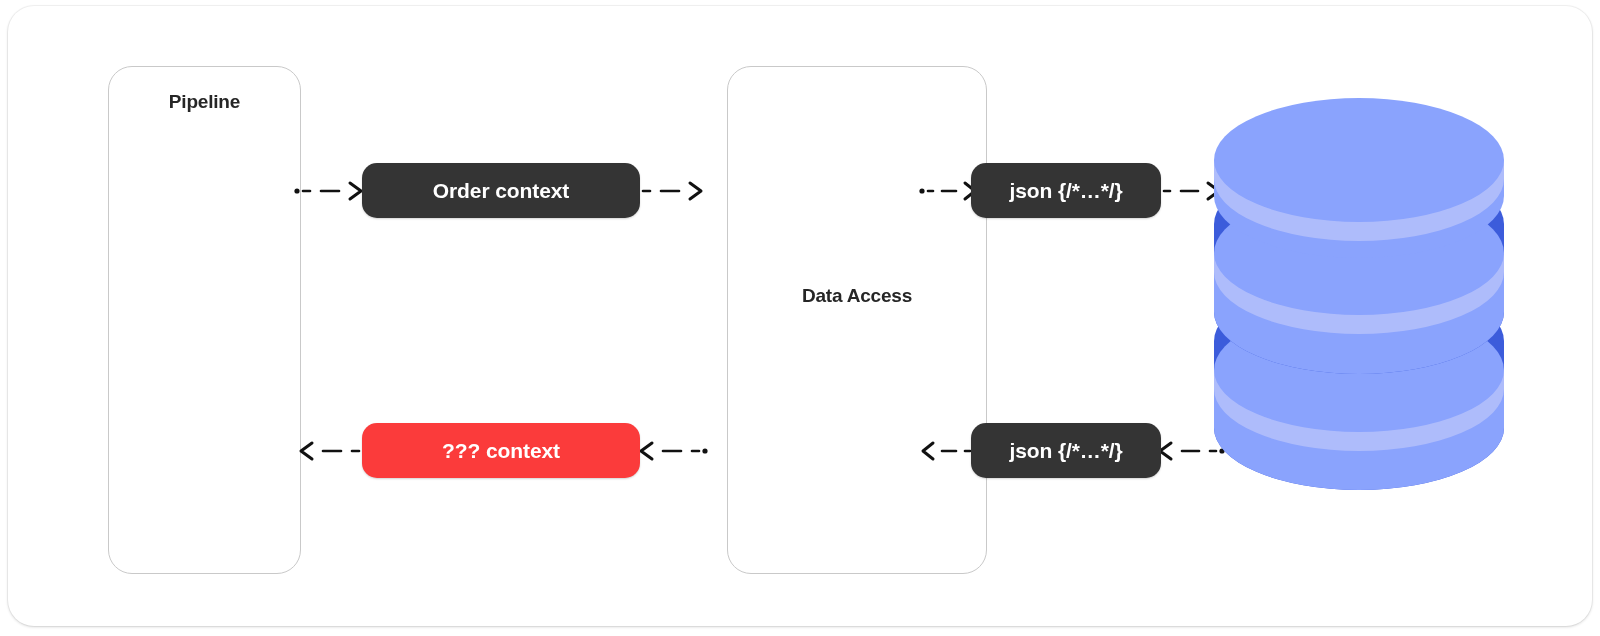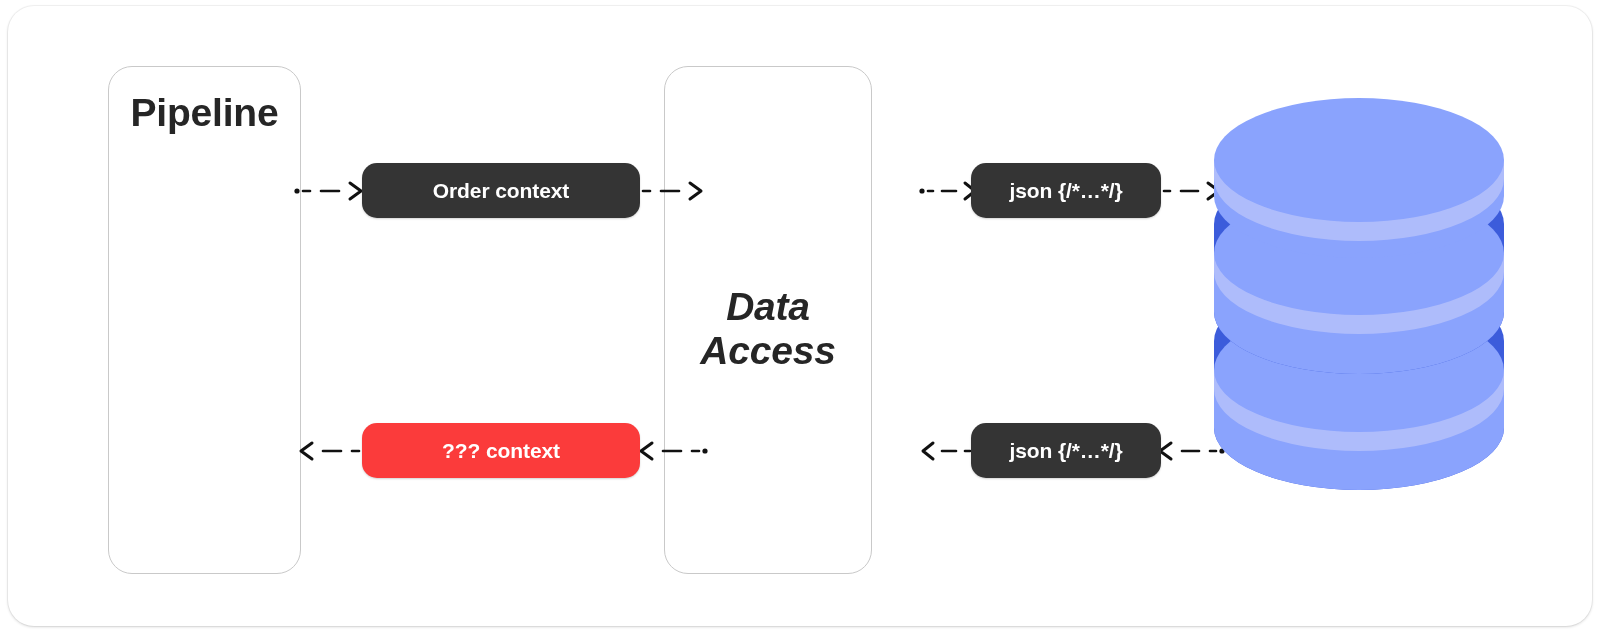--- a/index.html
+++ b/index.html
@@ -39,30 +39,30 @@
     border: 1px solid #c9c9c9;
     border-radius: 24px;
     box-sizing: border-box;
   }
   .lane-title {
     position: absolute;
     left: 0;
     right: 0;
     text-align: center;
     color: #262626;
-    font-size: 39px;
+    font-size: 19px;
     font-weight: 700;
     letter-spacing: -0.2px;
     line-height: 1.12;
   }
 
   #pipeline-box   { left: 100px; top: 60px;  width: 193px; height: 508px; }
   #pipeline-title { top: 24px; }
 
-  #dal-box        { left: 656px; top: 60px;  width: 208px; height: 508px; font-style: italic; }
+  #dal-box        { left: 719px; top: 60px;  width: 260px; height: 508px; }
   #dal-title      { top: 218px; }
 
   
   .pill {
     position: absolute;
     display: flex;
     align-items: center;
     justify-content: center;
     border-radius: 15px;
     color: #ffffff;

